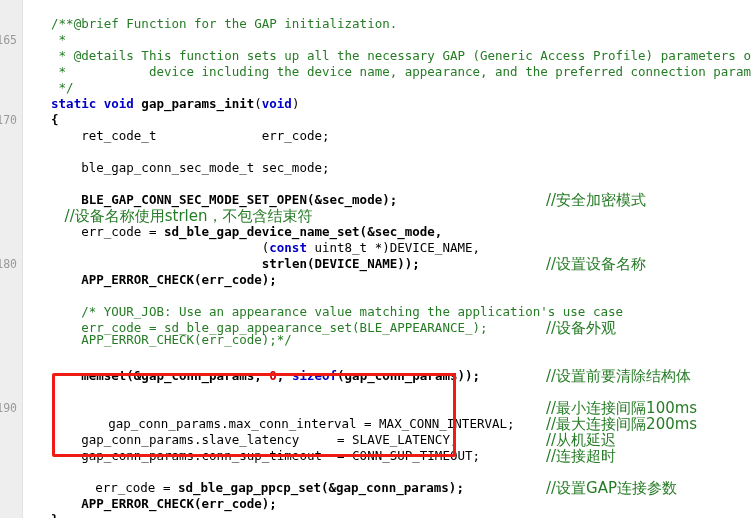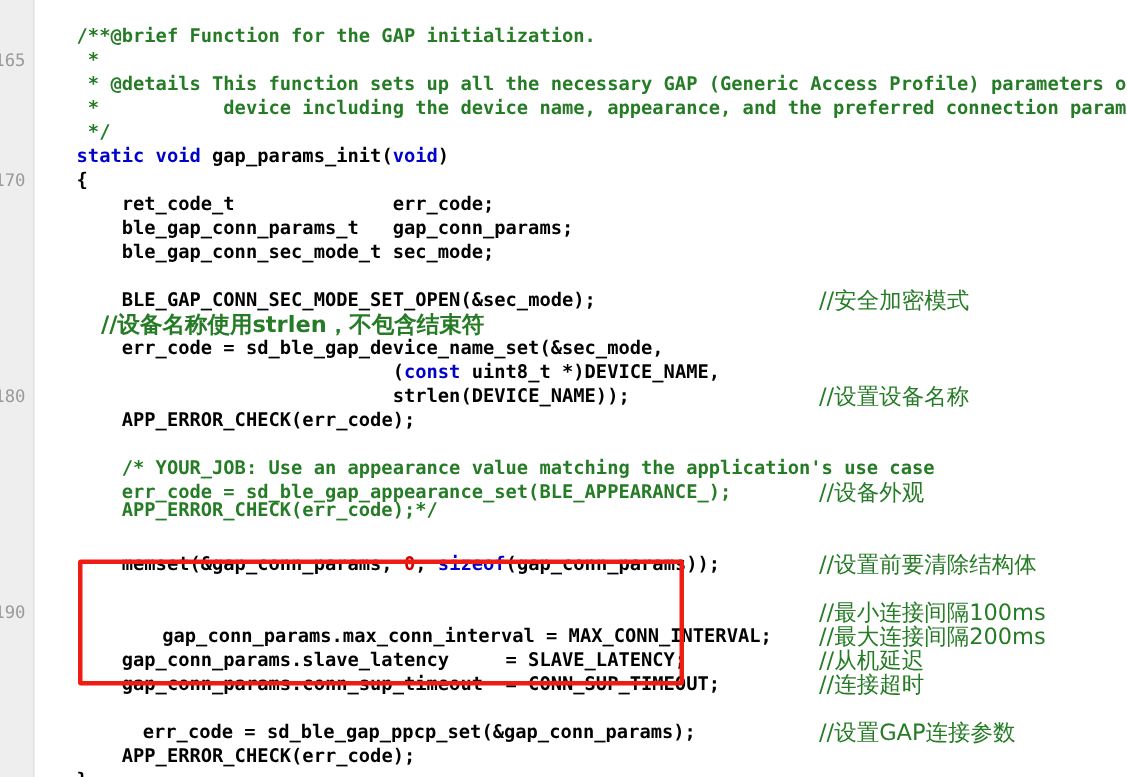--- a/index.html
+++ b/index.html
@@ -55,21 +55,21 @@
   .line {
     position: absolute;
     left: 0;
     height: 16px;
     line-height: 16px;
     font-size: 12.5px;
     white-space: pre;
     font-family: "DejaVu Sans Mono", "Liberation Mono", monospace;
   }
 
-  .tok { white-space: pre; font-weight: bold; }
+  .tok { white-space: pre; }
 
   
   .cm  { color: #267c26; }             
   .cmz { color: #267c26; font-family: "DejaVu Sans", "Liberation Sans", sans-serif; font-size: 15px; }
   .kw  { color: #0000c8; font-weight: bold; }   
   .id  { color: #000000; font-weight: bold; }   
   .pl  { color: #000000; }                      
   .num { color: #cc0000; font-weight: bold; }   
 
   
@@ -99,21 +99,20 @@
 
   <div id="code">
       <div class="line" style="top: 16px;"><span class="tok cm">  /**@brief Function for the GAP initialization.</span></div>
       <div class="line" style="top: 32px;"><span class="tok cm">   *</span></div>
       <div class="line" style="top: 48px;"><span class="tok cm">   * @details This function sets up all the necessary GAP (Generic Access Profile) parameters of the</span></div>
       <div class="line" style="top: 64px;"><span class="tok cm">   *           device including the device name, appearance, and the preferred connection parameters.</span></div>
       <div class="line" style="top: 80px;"><span class="tok cm">   */</span></div>
       <div class="line" style="top: 96px;"><span class="tok kw">  static void </span><span class="tok id">gap_params_init</span><span class="tok pl">(</span><span class="tok kw">void</span><span class="tok pl">)</span></div>
       <div class="line" style="top: 112px;"><span class="tok pl">  </span><span class="tok id">{</span></div>
       <div class="line" style="top: 128px;"><span class="tok pl">      ret_code_t              err_code;</span></div>
-      <div class="line" style="top: 144px;"><span class="tok pl">      ble_gap_conn_params_t   gap_conn_params;</span></div>
       <div class="line" style="top: 160px;"><span class="tok pl">      ble_gap_conn_sec_mode_t sec_mode;</span></div>
       <div class="line" style="top: 176px;"></div>
       <div class="line" style="top: 192px;"><span class="tok pl">      </span><span class="tok id">BLE_GAP_CONN_SEC_MODE_SET_OPEN</span><span class="tok id">(&amp;sec_mode);</span></div>
       <div class="line cmz" style="top: 192px; left: 510px;">//安全加密模式</div>
       <div class="line" style="top: 208px;"><span class="tok cmz">      //设备名称使用strlen，不包含结束符</span></div>
       <div class="line" style="top: 224px;"><span class="tok pl">      err_code = </span><span class="tok id">sd_ble_gap_device_name_set</span><span class="tok id">(&amp;sec_mode,</span></div>
       <div class="line" style="top: 240px;"><span class="tok pl">                              (</span><span class="tok kw">const</span><span class="tok pl"> uint8_t *)DEVICE_NAME,</span></div>
       <div class="line" style="top: 256px;"><span class="tok pl">                              </span><span class="tok id">strlen</span><span class="tok id">(DEVICE_NAME));</span></div>
       <div class="line cmz" style="top: 256px; left: 510px;">//设置设备名称</div>
       <div class="line" style="top: 272px;"><span class="tok pl">      </span><span class="tok id">APP_ERROR_CHECK</span><span class="tok id">(err_code);</span></div>

